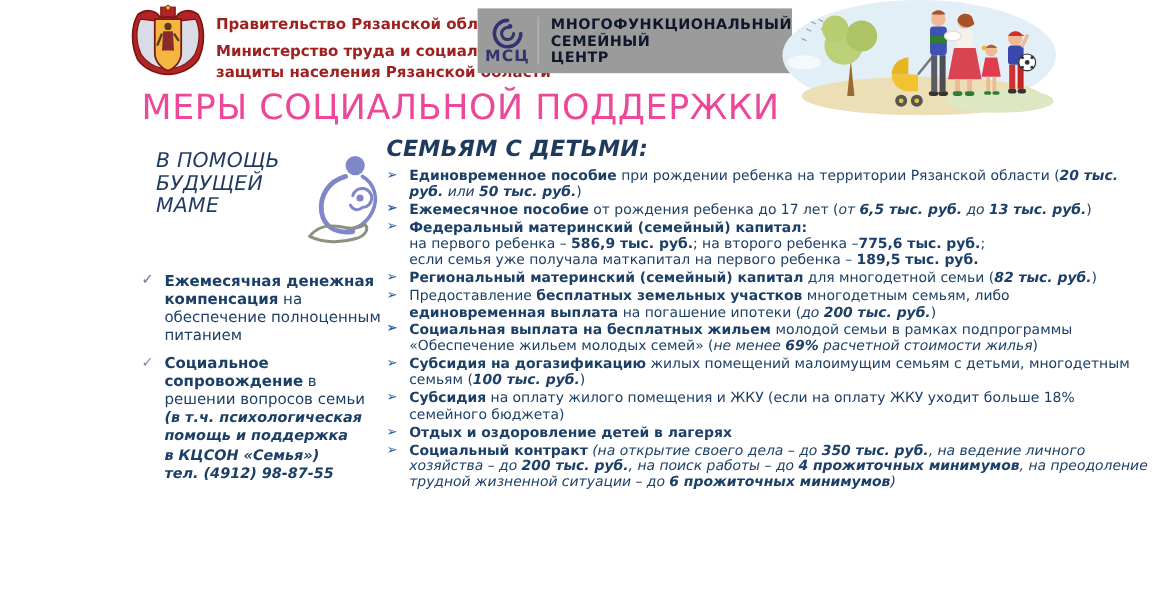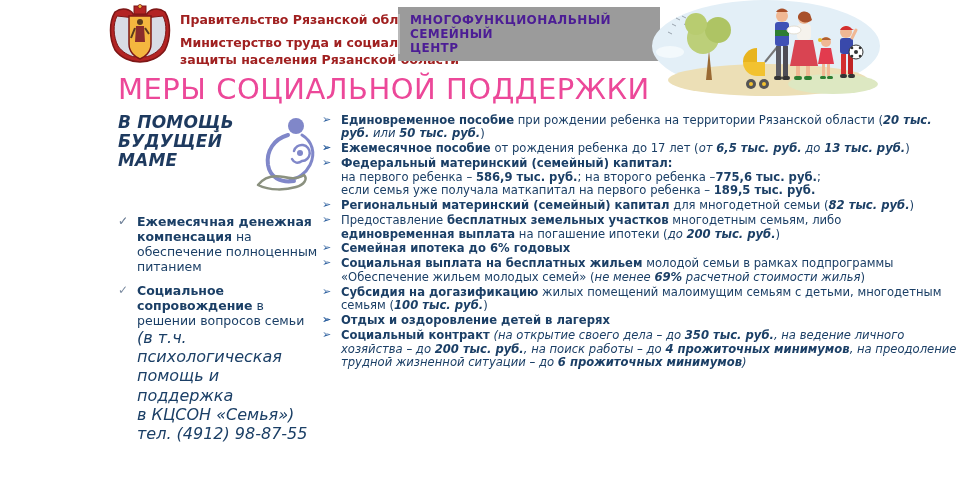--- a/index.html
+++ b/index.html
@@ -9,47 +9,47 @@
   }
   .preline{white-space:pre-line;}
   
   .coat{position:absolute;left:107px;top:4px;width:66px;height:62px;}
   .gov-text{position:absolute;left:180px;top:12px;color:#a02020;font-weight:bold;font-size:12.5px;line-height:1.3;}
   .gov-text .l1{margin-bottom:7px;}
   .mfc-box{position:absolute;left:398px;top:7px;width:262px;height:54px;background:#9b9b9b;display:flex;align-items:center;}
   .mfc-left{width:78px;display:flex;flex-direction:column;align-items:center;justify-content:center;}
   .mfc-abbr{color:#31346f;font-weight:bold;font-size:13px;letter-spacing:1px;margin-top:-2px;}
   .mfc-divider{width:2px;height:40px;background:#b9b9b9;margin-right:10px;}
-  .mfc-name{color:#4c1d95;font-weight:bold;font-size:12px;line-height:1.18;letter-spacing:.4px;}
+  .mfc-name{color:#0f172a;font-weight:bold;font-size:12px;line-height:1.18;letter-spacing:.4px;}
   .illustration{position:absolute;left:648px;top:0;width:240px;height:96px;}
   
   .main-title{position:absolute;left:118px;top:72px;width:560px;margin:0;color:#ec4899;font-size:29px;font-weight:normal;letter-spacing:.5px;}
   
   .left-col{position:absolute;left:118px;top:113px;width:202px;color:#1b3f66;}
   .left-head{position:relative;height:88px;}
-  .left-title{margin:0;color:#1e3a5f;font-size:17px;font-weight:bold;font-style:italic;line-height:1.12;letter-spacing:.2px;}
+  .left-title{margin:12px;color:#1e3a5f;font-size:17px;font-weight:normal;font-style:italic;line-height:1.12;letter-spacing:.2px;}
   .mother-icon{position:absolute;right:-8px;top:0;width:78px;height:86px;}
   
   .right-col{position:absolute;left:322px;top:114px;width:636px;color:#1b3f66;}
   .right-title{margin:0 0 5px 0;color:#1e3a5f;font-size:18.5px;font-weight:bold;font-style:italic;letter-spacing:.2px;}
   
   ul.plist{list-style:none;margin:0;padding:0;}
   ul.plist li{position:relative;padding-left:19px;}
   .left-col ul.plist{margin-top:13px;font-size:12.5px;line-height:1.2;}
   .left-col ul.plist li{margin-bottom:9px;}
   .right-col ul.plist{font-size:11.6px;line-height:1.16;}
   .right-col ul.plist li{margin-bottom:1.5px;}
   ul.plist .bullet{position:absolute;left:0;top:0;}
   .left-col .bullet{color:#7a8aa0;font-size:12px;}
   .right-col .bullet{color:#2c5f9e;font-size:11px;top:1px;}
   .li-text{white-space:pre-wrap;}
   .seg-b{font-weight:bold;margin-top:44px;}
   .seg-i{font-style:italic;}
   .seg-bi{font-weight:bold;font-style:italic;}
-  .seg-bism{font-weight:normal;font-style:italic;font-size:16px;line-height:1.2;display:inline;}
+  .seg-bism{font-weight:bold;font-style:italic;font-size:12px;line-height:1.2;display:inline;}
 </style>
 </head>
 <body>
 
 <div class="page">
 
   <svg class="coat" viewBox="0 0 66 62">
     <path d="M8 8 C2 18 2 34 8 46 C14 54 24 58 33 58 C42 58 52 54 58 46 C64 34 64 18 58 8 C50 2 42 6 40 10 L26 10 C24 6 16 2 8 8 Z" fill="#b32424" stroke="#7d1616" stroke-width="1.5"></path>
     <path d="M10 12 C6 20 6 32 11 42 C15 48 22 52 28 53 L28 14 Z" fill="#d9dce5" stroke="#7d1616" stroke-width="1"></path>
     <path d="M56 12 C60 20 60 32 55 42 C51 48 44 52 38 53 L38 14 Z" fill="#d9dce5" stroke="#7d1616" stroke-width="1"></path>
@@ -61,20 +61,28 @@
     <path d="M28 24 L24 34 M38 24 L42 30" stroke="#5a3a1e" stroke-width="2"></path>
   </svg>
 
   <div class="gov-text">
     <div class="l1">Правительство Рязанской области</div>
     <div class="preline">Министерство труда и социальной
 защиты населения Рязанской области</div>
   </div>
 
   <div class="mfc-box">
+    <div class="mfc-left">
+      <svg width="30" height="28" viewBox="0 0 30 28">
+        <path d="M15 3 a11 11 0 1 0 11 11" fill="none" stroke="#31346f" stroke-width="3" stroke-linecap="round"></path>
+        <path d="M15 9 a5 5 0 1 0 5 5" fill="none" stroke="#31346f" stroke-width="2.5" stroke-linecap="round"></path>
+        <circle cx="17" cy="8" r="2" fill="#31346f"></circle>
+      </svg>
+      <div class="mfc-abbr">МСЦ</div>
+    </div>
     <div class="mfc-divider"></div>
     <div class="mfc-name preline">МНОГОФУНКЦИОНАЛЬНЫЙ
 СЕМЕЙНЫЙ
 ЦЕНТР</div>
   </div>
 
   <svg class="illustration" viewBox="0 0 240 96">
     <ellipse cx="118" cy="46" rx="114" ry="46" fill="#e3eff7"></ellipse>
     <ellipse cx="120" cy="80" rx="100" ry="16" fill="#ecdfb6"></ellipse>
     <ellipse cx="185" cy="84" rx="45" ry="10" fill="#dde8c2"></ellipse>
@@ -166,31 +174,32 @@
         <li><span class="bullet">✓</span></li>
         <li><span class="bullet">✓</span><span class="li-text"><span class="seg-b">Ежемесячная денежная компенсация</span><span> на обеспечение полноценным питанием</span></span></li>
         <li><span class="bullet">✓</span><span class="li-text"><span class="seg-b">Социальное сопровождение</span><span> в решении вопросов семьи
 </span><span class="seg-bism">(в т.ч. психологическая помощь и поддержка
 в КЦСОН «Семья»)
 тел. (4912) 98-87-55</span></span></li>
       </ul>
   </aside>
 
   <section class="right-col">
+    <h2 class="right-title">СЕМЬЯМ С ДЕТЬМИ:</h2>
     <ul class="plist">
         <li><span class="bullet">➢</span><span class="li-text"><span class="seg-b">Единовременное пособие</span><span> при рождении ребенка на территории Рязанской области (</span><span class="seg-bi">20 тыс. руб.</span><span class="seg-i"> или </span><span class="seg-bi">50 тыс. руб.</span><span>)</span></span></li>
         <li><span class="bullet">➢</span></li>
         <li><span class="bullet">➢</span><span class="li-text"><span class="seg-b">Ежемесячное пособие</span><span> от рождения ребенка до 17 лет (</span><span class="seg-i">от </span><span class="seg-bi">6,5 тыс. руб.</span><span class="seg-i"> до </span><span class="seg-bi">13 тыс. руб.</span><span>)</span></span></li>
         <li><span class="bullet">➢</span><span class="li-text"><span class="seg-b">Федеральный материнский (семейный) капитал:</span><span>
 на первого ребенка – </span><span class="seg-b">586,9 тыс. руб.</span><span>; на второго ребенка –</span><span class="seg-b">775,6 тыс. руб.</span><span>;
 если семья уже получала маткапитал на первого ребенка – </span><span class="seg-b">189,5 тыс. руб.</span></span></li>
         <li><span class="bullet">➢</span><span class="li-text"><span class="seg-b">Региональный материнский (семейный) капитал</span><span> для многодетной семьи (</span><span class="seg-bi">82 тыс. руб.</span><span>)</span></span></li>
         <li><span class="bullet">➢</span><span class="li-text"><span>Предоставление </span><span class="seg-b">бесплатных земельных участков</span><span> многодетным семьям, либо </span><span class="seg-b">единовременная выплата</span><span> на погашение ипотеки (</span><span class="seg-i">до </span><span class="seg-bi">200 тыс. руб.</span><span>)</span></span></li>
-        <li><span class="bullet">➢</span><span class="li-text"><span class="seg-b">Семейная ипотека до 6% годовых</span></span></li>
+        <li><span class="bullet">➢</span></li>
         <li><span class="bullet">➢</span><span class="li-text"><span class="seg-b">Социальная выплата на бесплатных жильем</span><span> молодой семьи в рамках подпрограммы «Обеспечение жильем молодых семей» (</span><span class="seg-i">не менее </span><span class="seg-bi">69%</span><span class="seg-i"> расчетной стоимости жилья</span><span>)</span></span></li>
         <li><span class="bullet">➢</span><span class="li-text"><span class="seg-b">Субсидия на догазификацию</span><span> жилых помещений малоимущим семьям с детьми, многодетным семьям (</span><span class="seg-bi">100 тыс. руб.</span><span>)</span></span></li>
-        <li><span class="bullet">➢</span></li>
+        <li><span class="bullet">➢</span><span class="li-text"><span class="seg-b">Субсидия</span><span> на оплату жилого помещения и ЖКУ (если на оплату ЖКУ уходит больше 18% семейного бюджета)</span></span></li>
         <li><span class="bullet">➢</span><span class="li-text"><span class="seg-b">Отдых и оздоровление детей в лагерях</span></span></li>
         <li><span class="bullet">➢</span><span class="li-text"><span class="seg-b">Социальный контракт</span><span class="seg-i"> (на открытие своего дела – до </span><span class="seg-bi">350 тыс. руб.</span><span class="seg-i">, на ведение личного хозяйства – до </span><span class="seg-bi">200 тыс. руб.</span><span class="seg-i">, на поиск работы – до </span><span class="seg-bi">4 прожиточных минимумов</span><span class="seg-i">, на преодоление трудной жизненной ситуации – до </span><span class="seg-bi">6 прожиточных минимумов</span><span class="seg-i">)</span></span></li>
       </ul>
   </section>
 
 </div>
 
 </body></html>

